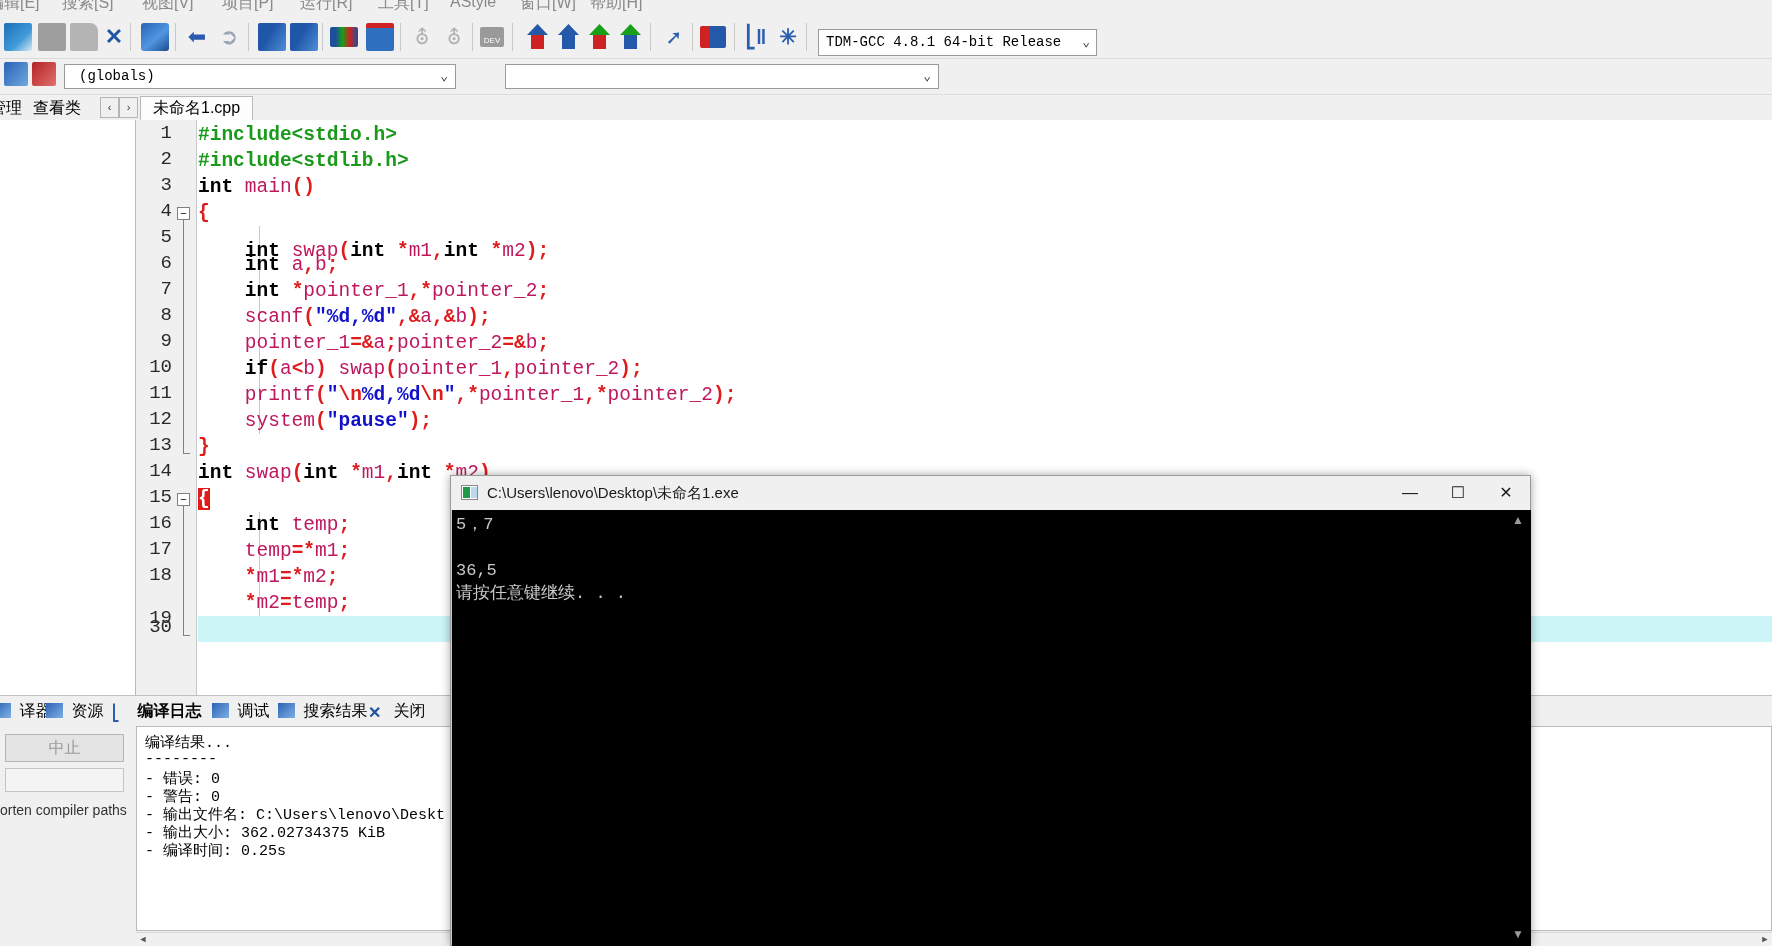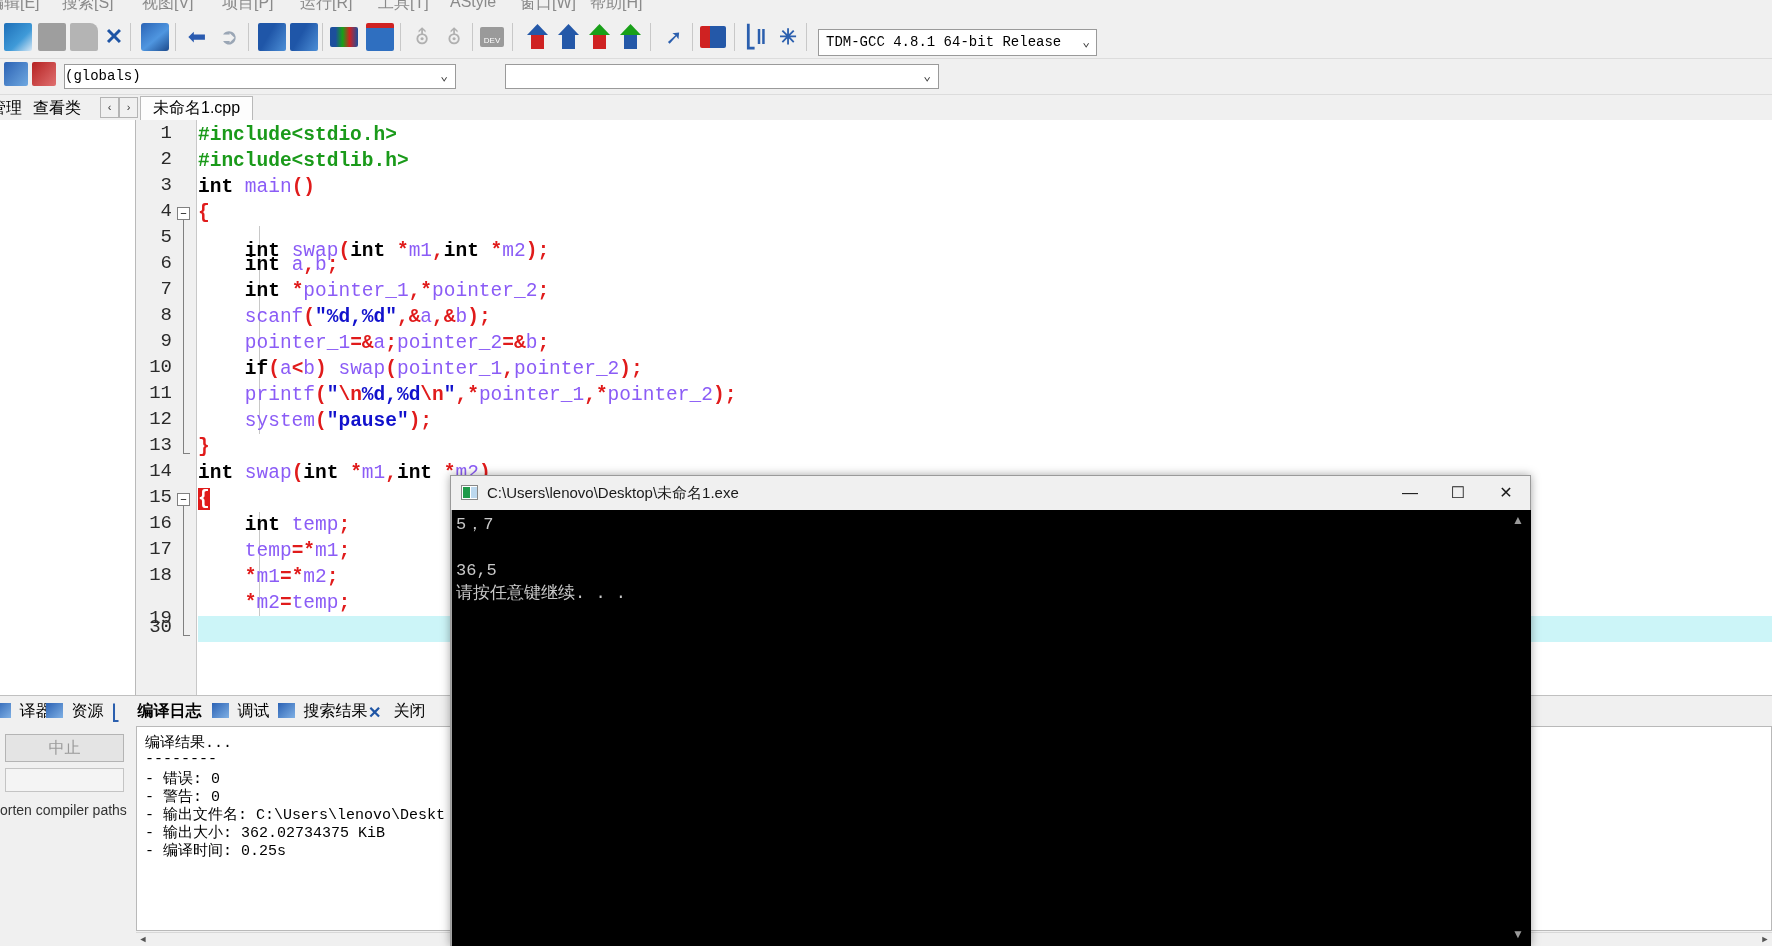--- a/index.html
+++ b/index.html
@@ -66,21 +66,21 @@
   
   #toolbar2 {
     position:absolute; left:0; top:59px; width:1772px; height:36px;
     background:#f0f0f0; border-bottom:1px solid #dcdcdc;
   }
   .ic-class { background:linear-gradient(130deg,#2b62b4,#6fa8e0); border-radius:2px;}
   .ic-class2 { background:linear-gradient(130deg,#b52222,#e07070); border-radius:2px;}
   .combo {
     position:absolute; top:5px; height:25px; background:#fff;
     border:1px solid #9a9a9a; font-family:"Liberation Mono", monospace;
-    font-size:14px; line-height:23px; padding-left:0; color:#000;
+    font-size:14px; line-height:23px; padding-left:14px; color:#000;
   }
   .combo .chev { position:absolute; right:7px; top:0; line-height:23px; font-size:13px; color:#333;}
   
   #tabstrip {
     position:absolute; left:0; top:95px; width:1772px; height:25px;
     background:#f0f0f0;
   }
   .lefttab {
     position:absolute; top:3px; font-size:16px; color:#000; white-space:nowrap;
   }
@@ -123,21 +123,21 @@
     position:absolute; left:61px; top:0; width:1574px; height:575px;
     font-family:"Liberation Mono", monospace; font-size:19.5px;
   }
   .cline { position:absolute; left:0; white-space:pre; height:26px; line-height:26px; }
   .hl-row {
     position:absolute; left:61px; width:1574px; height:26px; background:#ccf5f8;
   }
   .kw  { color:#000; font-weight:bold; }
   .pre { color:#1a9a1a; font-weight:bold; }
   .pun { color:#e01b1b; font-weight:bold; }
-  .id  { color:#8b5cf6; }
+  .id  { color:#be185d; }
   .str { color:#1111cc; font-weight:bold; }
   .esc { color:#e01b1b; font-weight:bold; }
   .bracehl { background:#e01b1b; color:#ffffff; font-weight:bold; }
   .indentguide { position:absolute; width:1px; background:#c8c8c8; }
   
   #bottombar {
     position:absolute; left:0; top:695px; width:1772px; height:251px;
     background:#f0f0f0; border-top:1px solid #c0c0c0;
   }
   #btabs { position:absolute; left:0; top:0; width:1772px; height:30px; }
@@ -167,21 +167,21 @@
   }
   #hscroll {
     position:absolute; left:136px; top:236px; width:1636px; height:14px;
     background:#f0f0f0; border-top:1px solid #d8d8d8;
   }
   #hscroll .arr { position:absolute; top:0; width:14px; height:14px; font-size:9px;
     text-align:center; line-height:13px; color:#555;}
   
   #console {
     position:absolute; left:450px; top:475px; width:1081px; height:471px;
-    background:#a3a3a3; border:1px solid #9a9a9a;
+    background:#86efac; border:1px solid #9a9a9a;
     box-shadow:0 0 9px rgba(0,0,0,.35);
   }
   #ctitlebar {
     position:absolute; left:0; top:0; width:1079px; height:34px;
     background:#f0f0f0;
   }
   #cicon {
     position:absolute; left:10px; top:9px; width:17px; height:15px;
     background:#fff; border:1px solid #888;
   }

